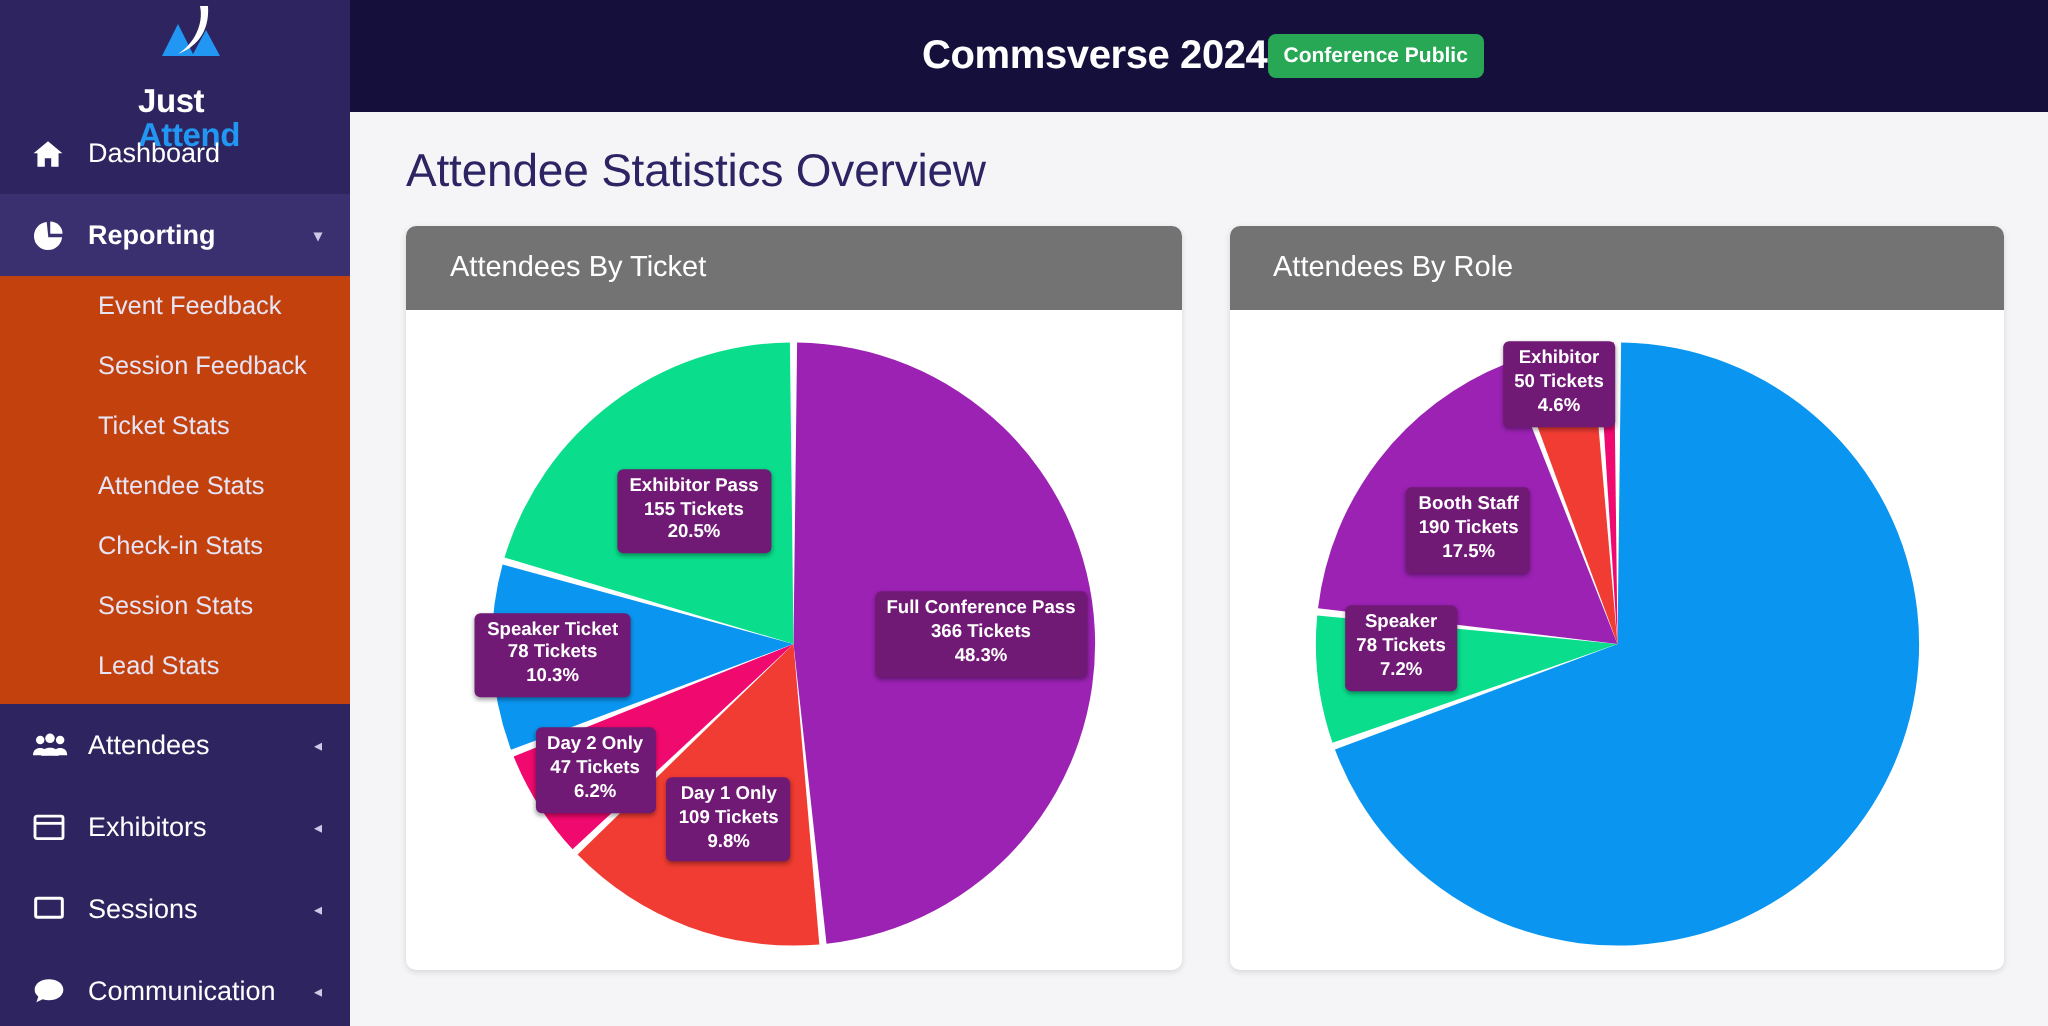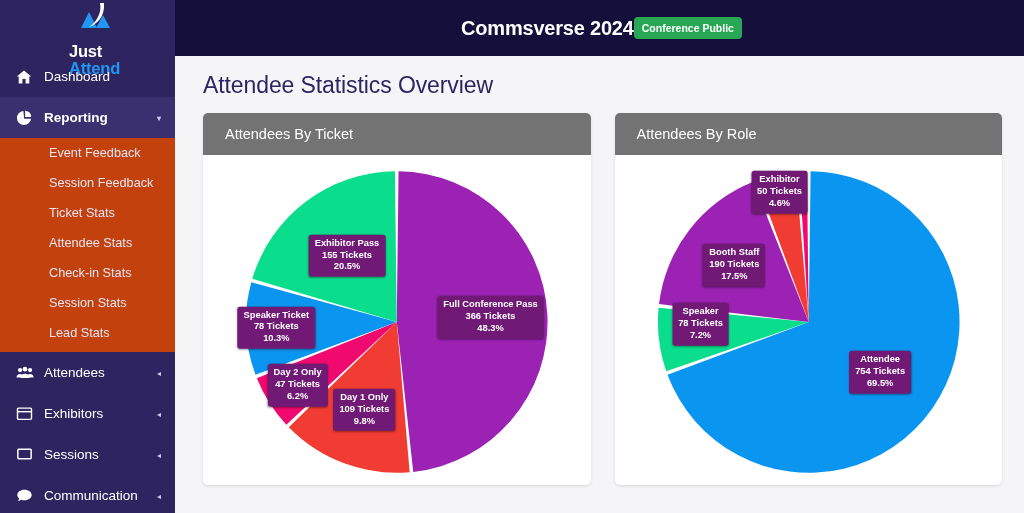--- a/index.html
+++ b/index.html
@@ -307,25 +307,20 @@
           <div class="card-head">Attendees By Role</div>
           <div class="card-body">
             <div class="pie-wrap" id="pie1">
                 <svg class="pie-svg" viewBox="0 0 388 330">
                   <path d="M 194 167 L 195.81195651231312 16.01087186953663 A 151 151 0 1 1 52.55101140143745 219.85057827917987 Z" fill="#0a96f0"></path>
                   <path d="M 194 167 L 51.323454640325735 216.4409082059463 A 151 151 0 0 1 43.678215783252256 152.70450455935418 Z" fill="#0ade8c"></path>
                   <path d="M 194 167 L 44.0645653338008 149.10124497463835 A 151 151 0 0 1 138.4927177658189 26.572290416118477 Z" fill="#9c22b4"></path>
                   <path d="M 194 167 L 141.87864458967255 25.280684766718082 A 151 151 0 0 1 180.81966274534633 16.576335937946283 Z" fill="#f03c32"></path>
                   <path d="M 194 167 L 184.4332798716226 16.30335814629015 A 151 151 0 0 1 192.1880434876869 16.01087186953663 Z" fill="#f0096e"></path>
                 </svg>
-                <div class="lbl" style="left: 265.654px; top: 217.359px;">
-                  <div>Attendee</div>
-                  <div>754 Tickets</div>
-                  <div>69.5%</div>
-                </div>
                 <div class="lbl" style="left: 86.0538px; top: 169px;">
                   <div>Speaker</div>
                   <div>78 Tickets</div>
                   <div>7.2%</div>
                 </div>
                 <div class="lbl" style="left: 119.846px; top: 109.852px;">
                   <div>Booth Staff</div>
                   <div>190 Tickets</div>
                   <div>17.5%</div>
                 </div>

